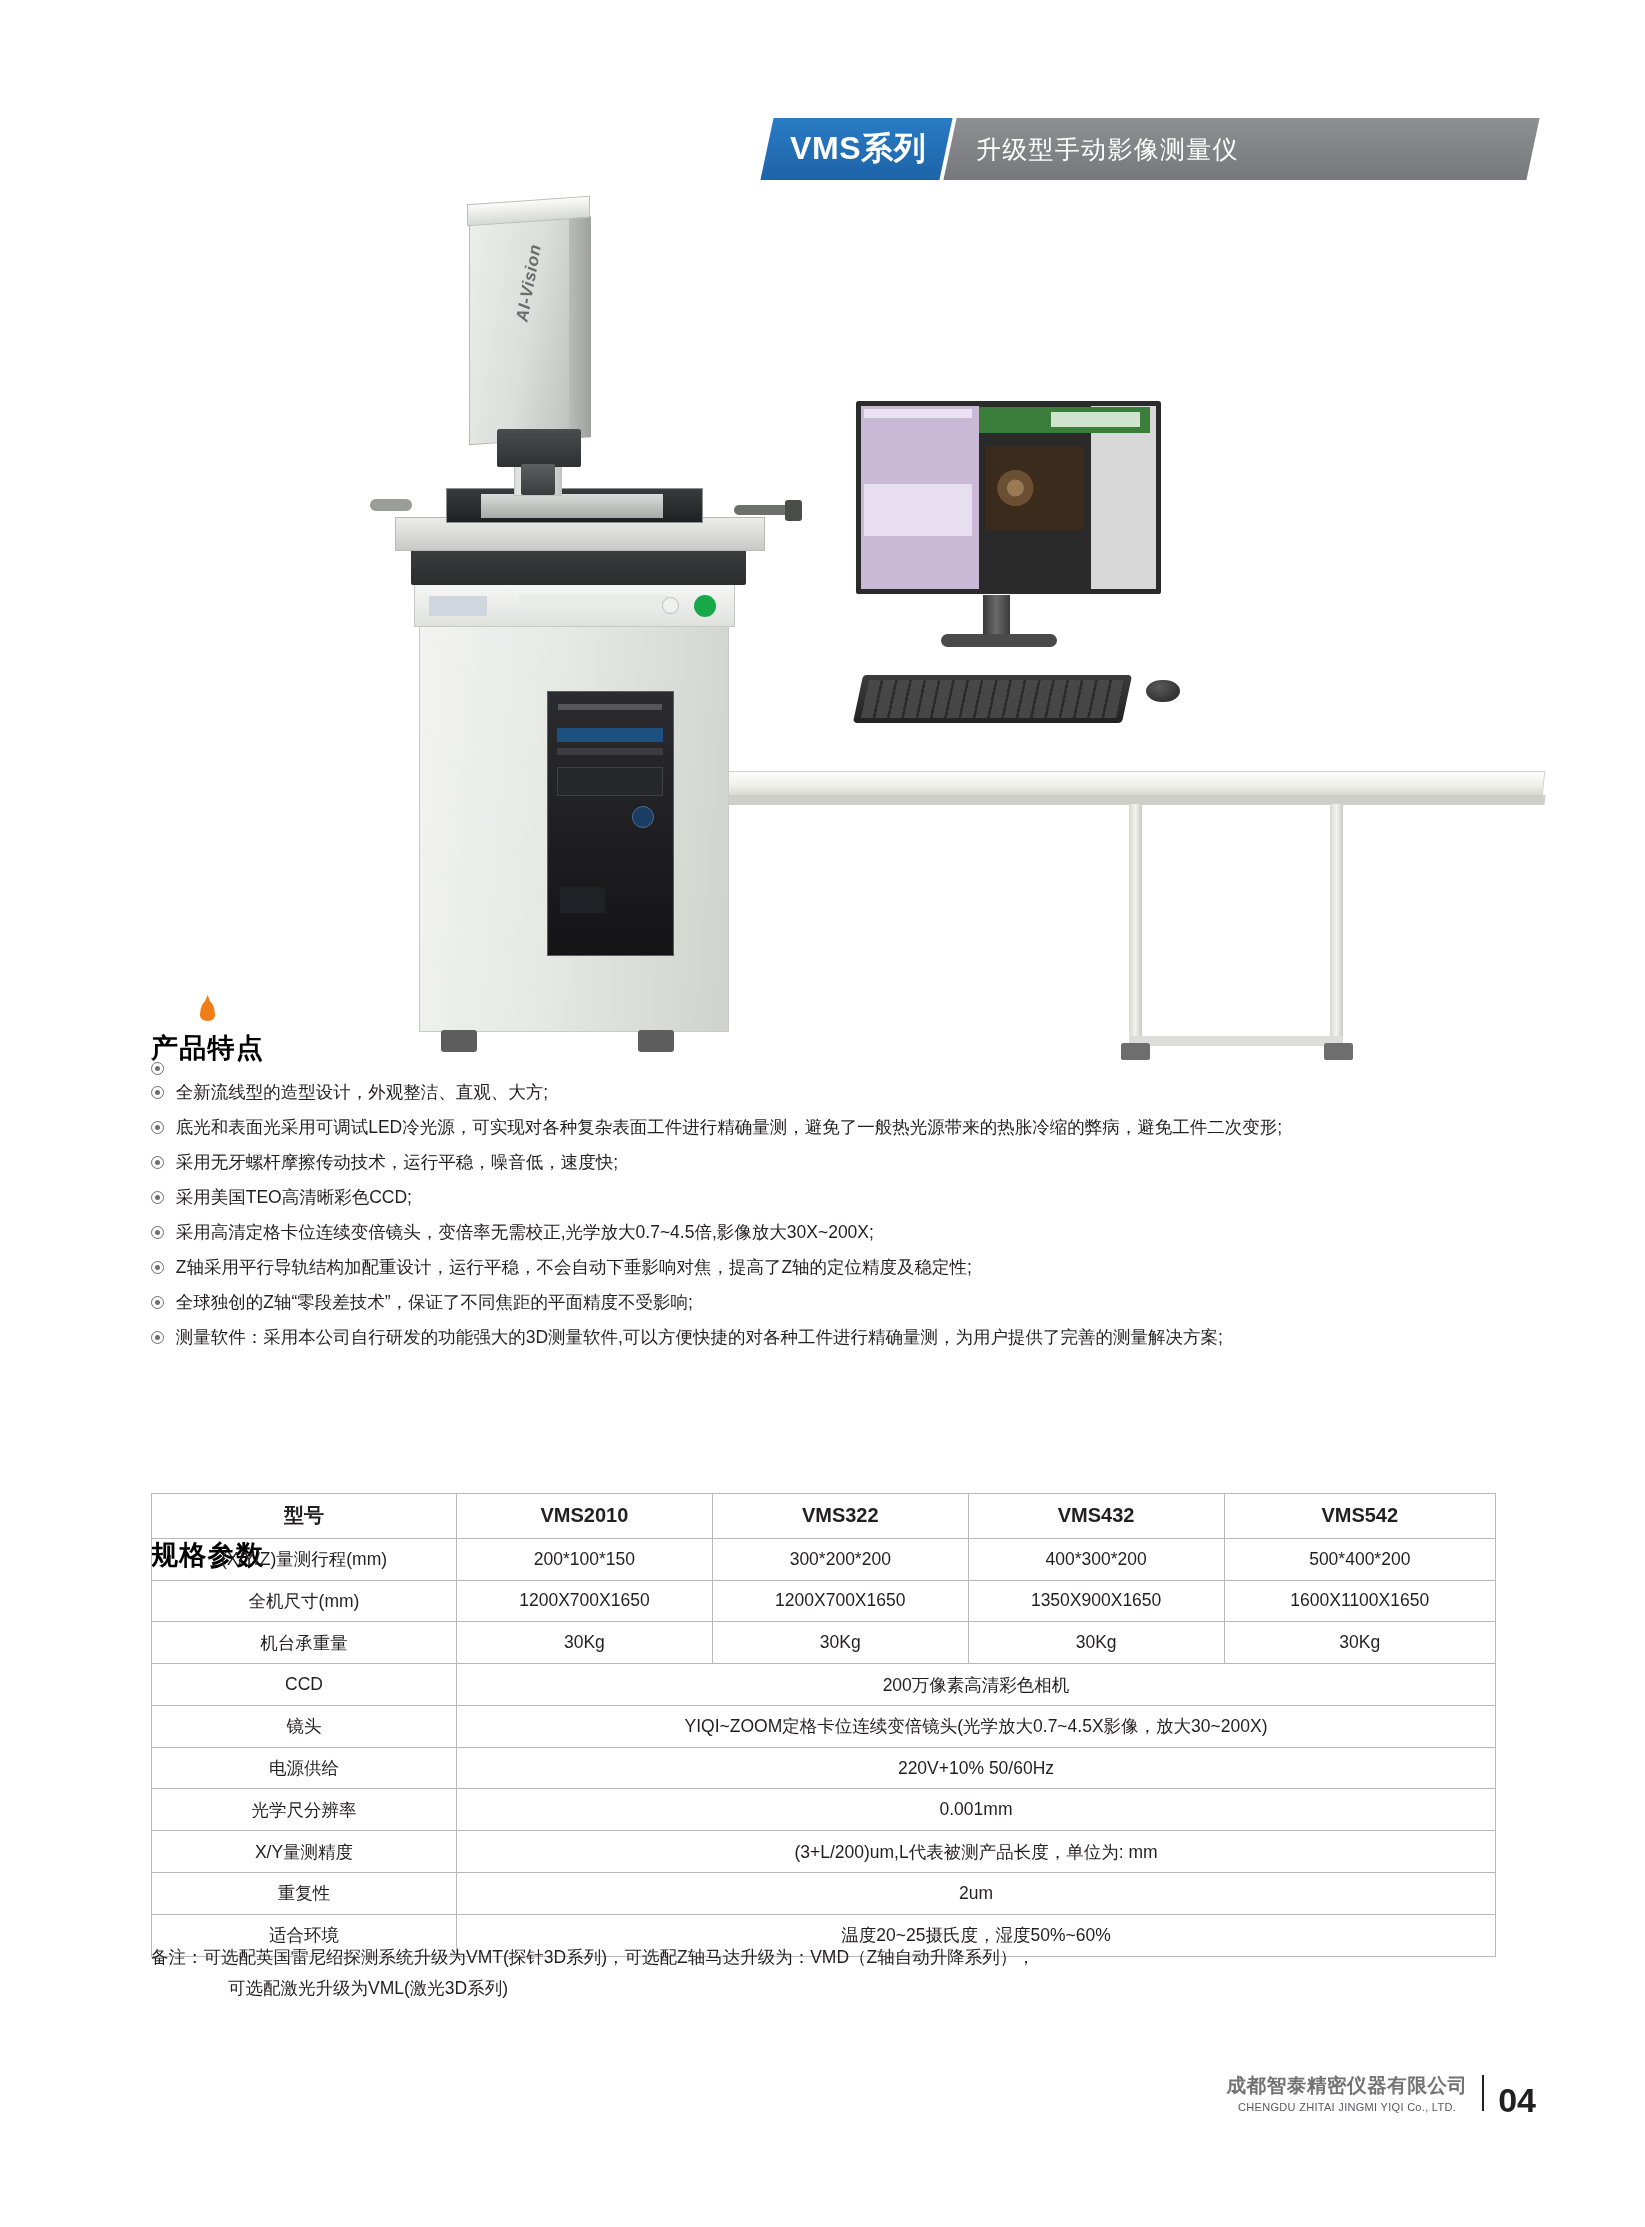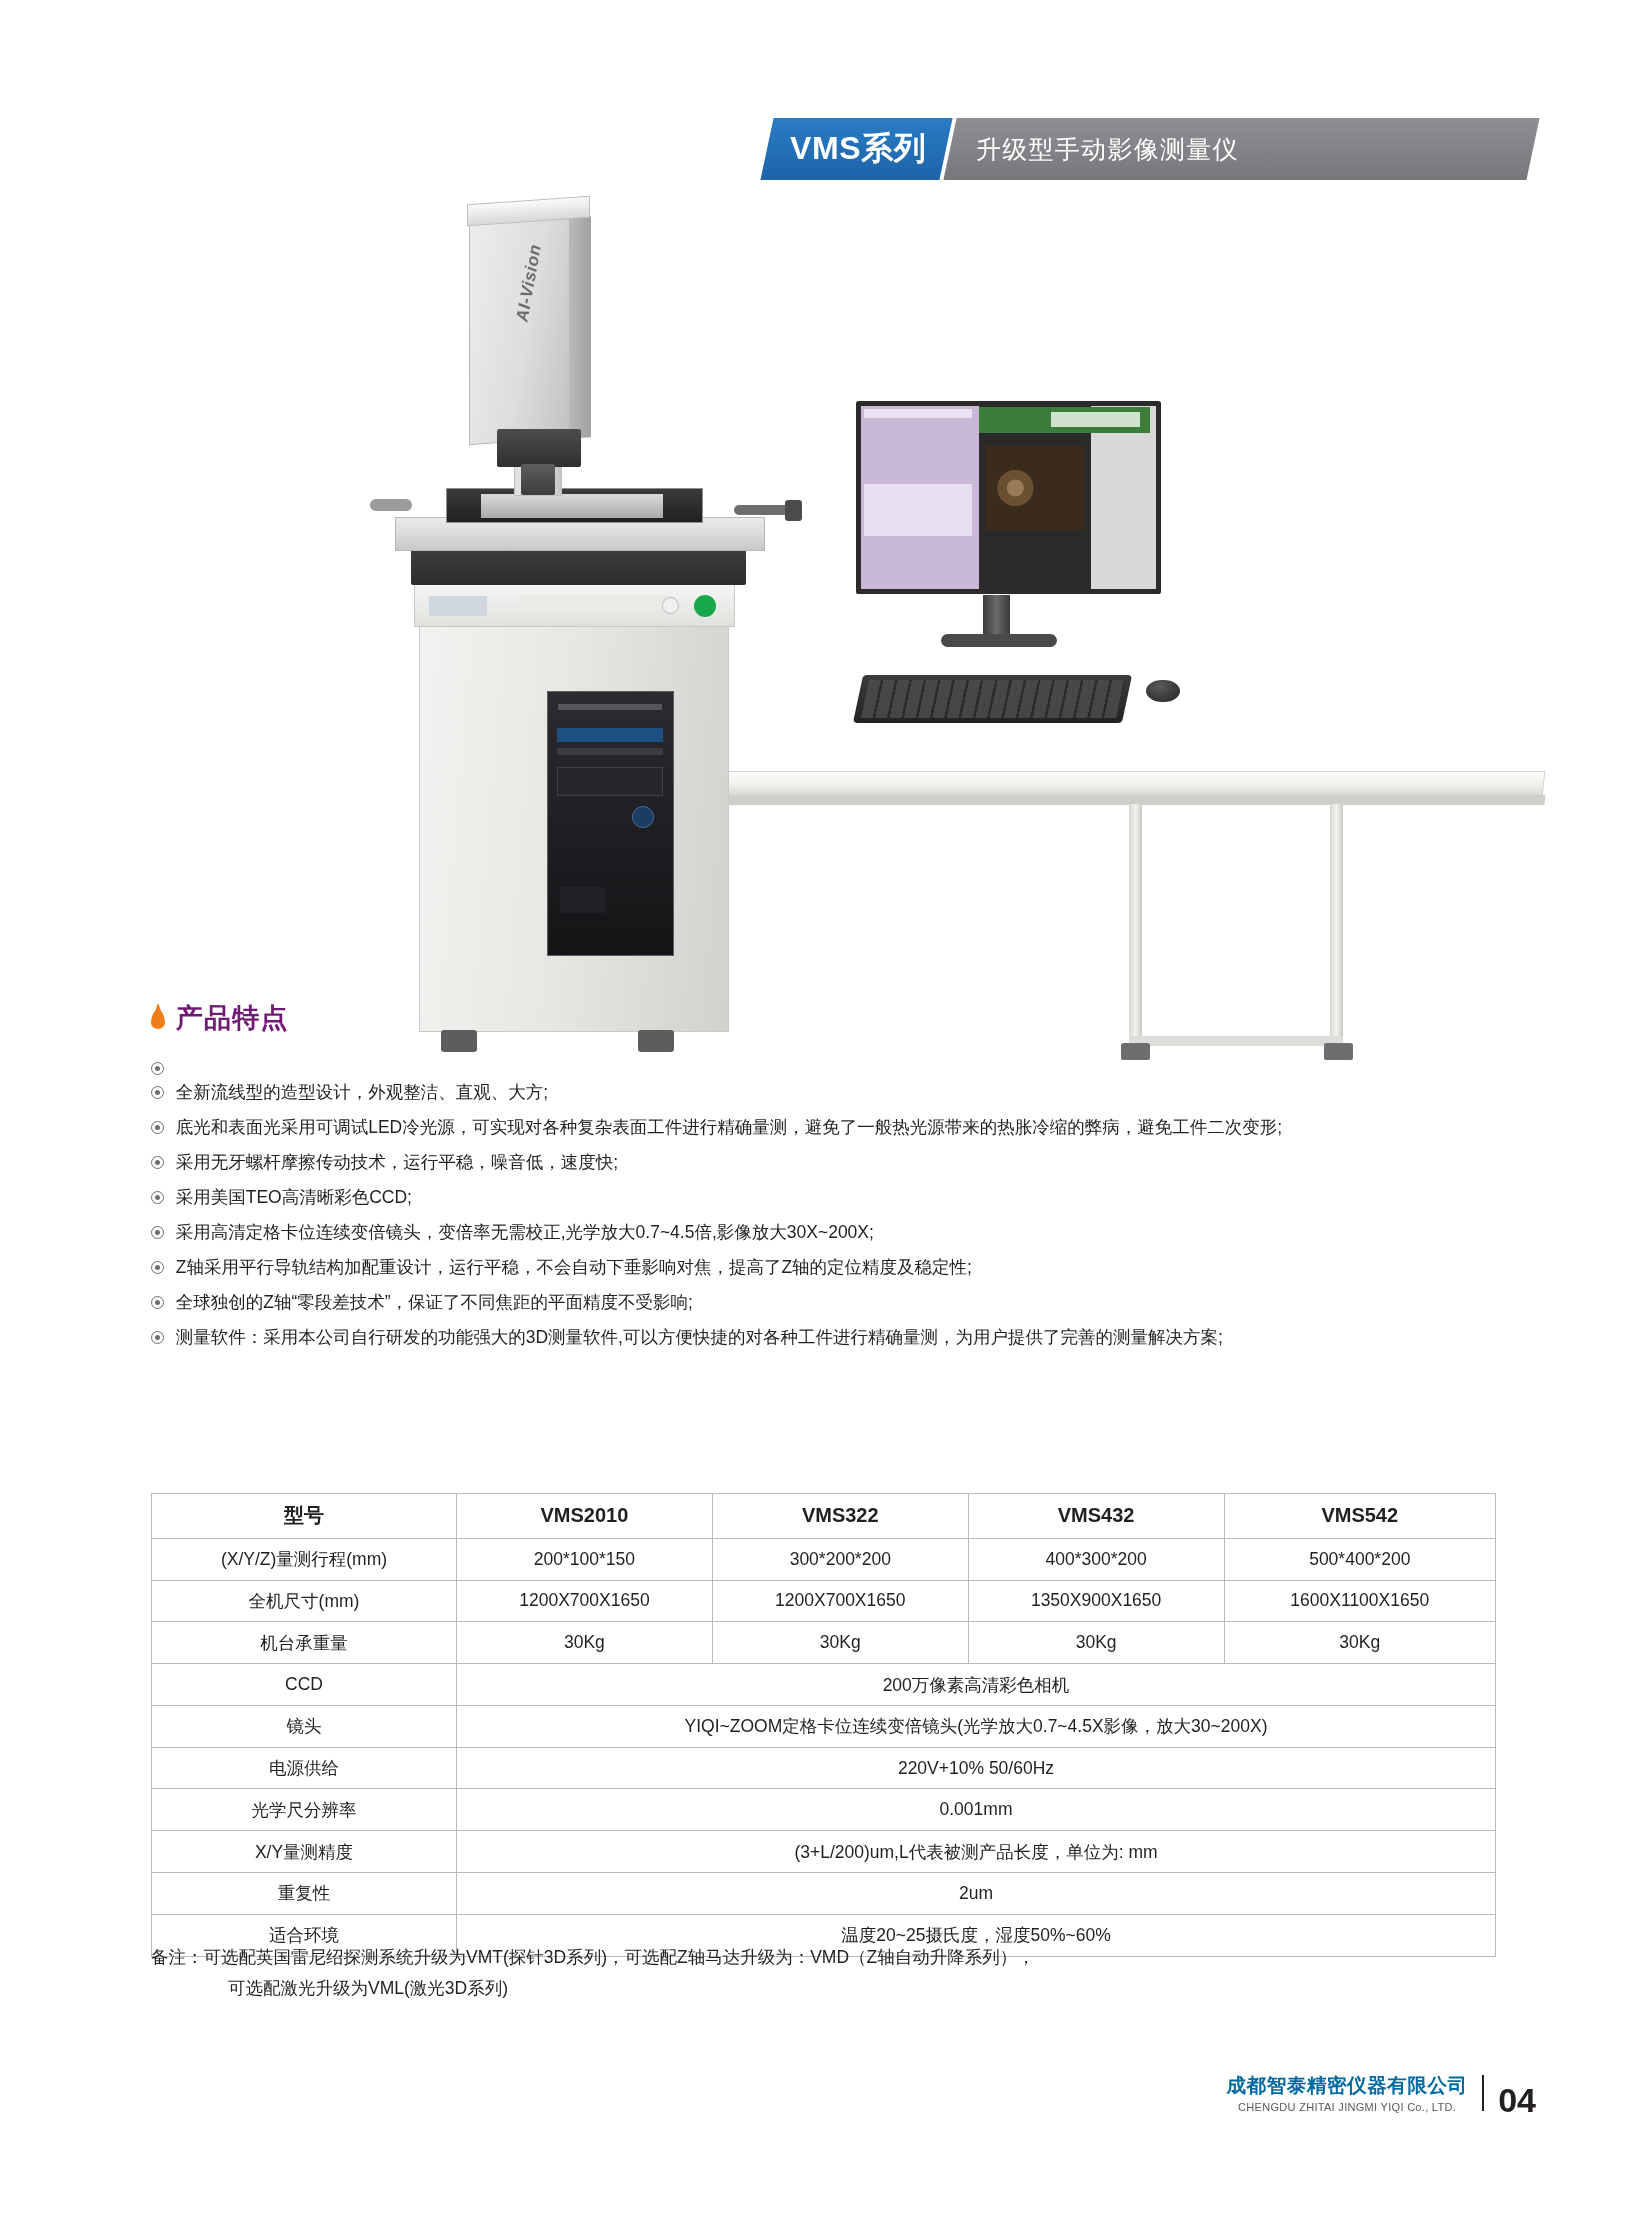--- a/index.html
+++ b/index.html
@@ -263,24 +263,25 @@
 
   
   .section {
     position: absolute;
     left: 151px;
   }
   .sec-head {
     display: flex;
     align-items: center;
     gap: 10.4px;
-    color: #701a75;
+    color: #000000;
     font-size: 27px;
     font-weight: bold;
     letter-spacing: 1.3px;
+    flex-direction: column;
   }
   .drop-icon {
     width: 14.3px; height: 19.5px;
     background: #f07d16;
     border-radius: 50% 50% 50% 50% / 70% 70% 30% 30%;
     transform: rotate(0deg);
     position: relative;
     top: 1.3px;
   }
   .drop-icon::before {
@@ -358,21 +359,21 @@
     position: absolute;
     right: 110px;
     top: 2065px;
     display: flex;
     align-items: center;
     gap: 14.3px;
   }
   .footer-cn {
     font-size: 19.5px;
     font-weight: bold;
-    color: #0369a1;
+    color: #737373;
     letter-spacing: 0.6px;
     text-align: left;
   }
   .footer-en {
     font-size: 11px;
     color: #58595b;
     letter-spacing: 0.3px;
     text-align: center;
     margin-top: 2.6px;
   }

